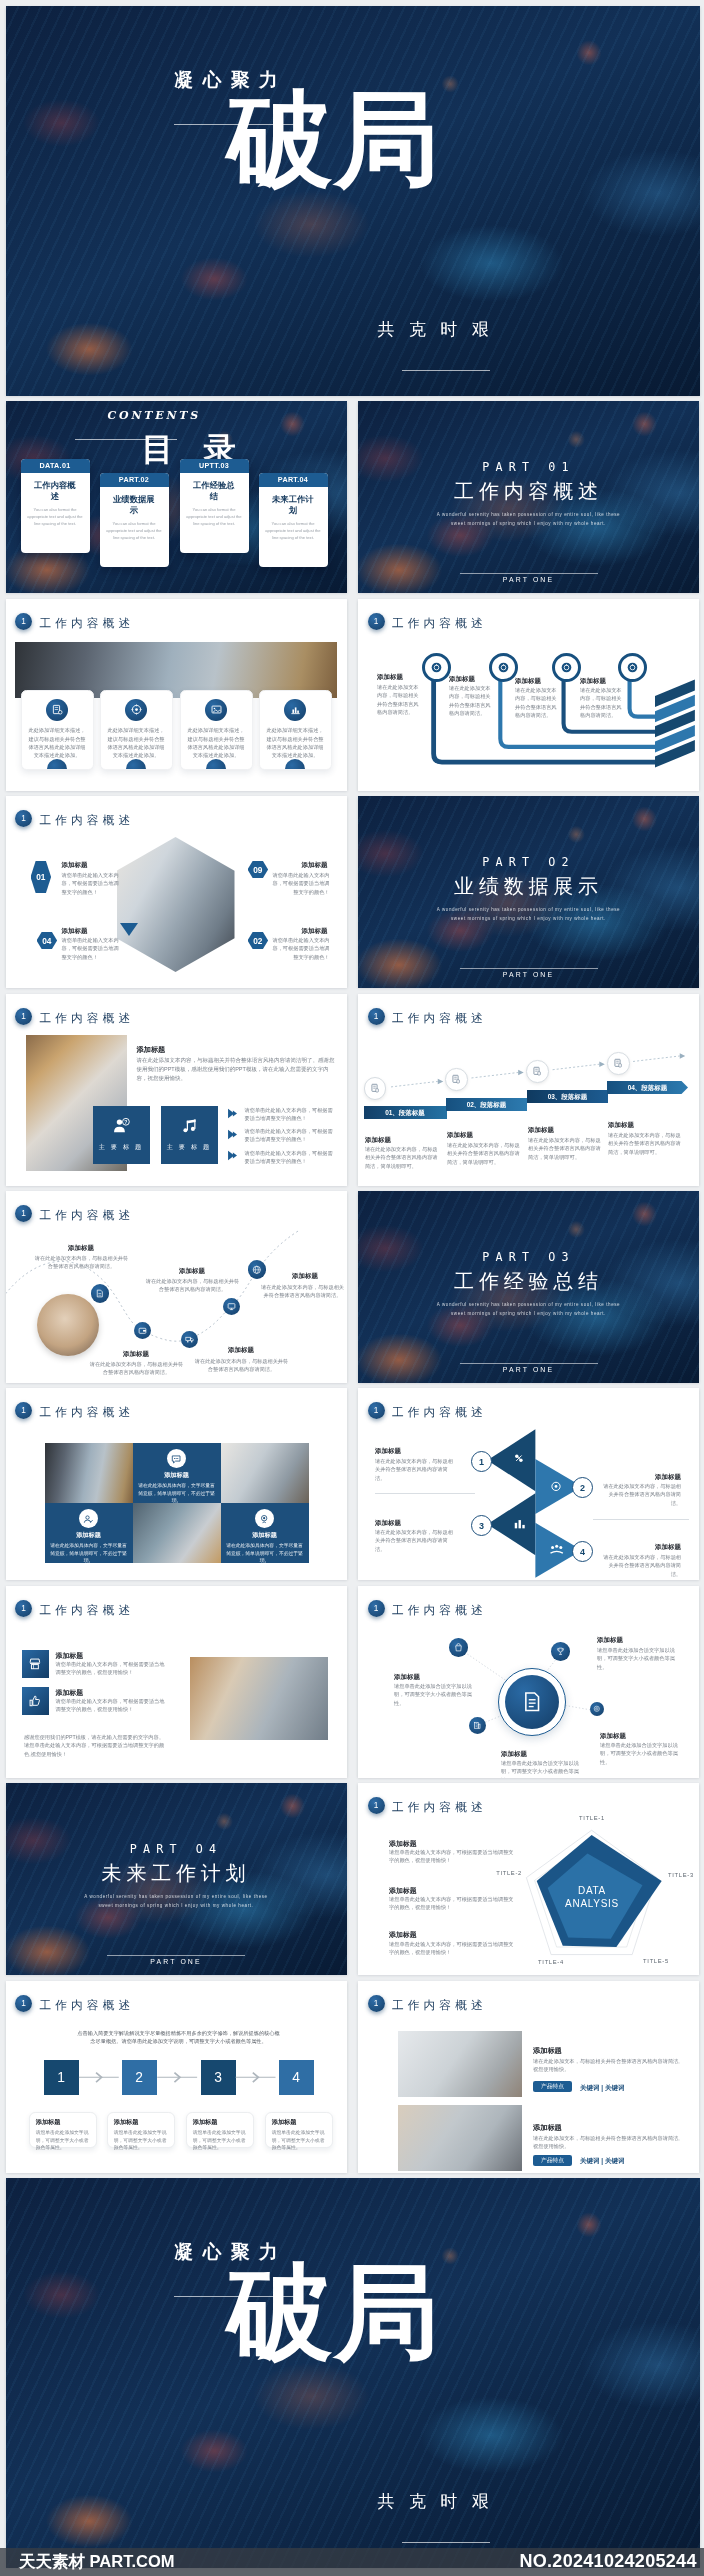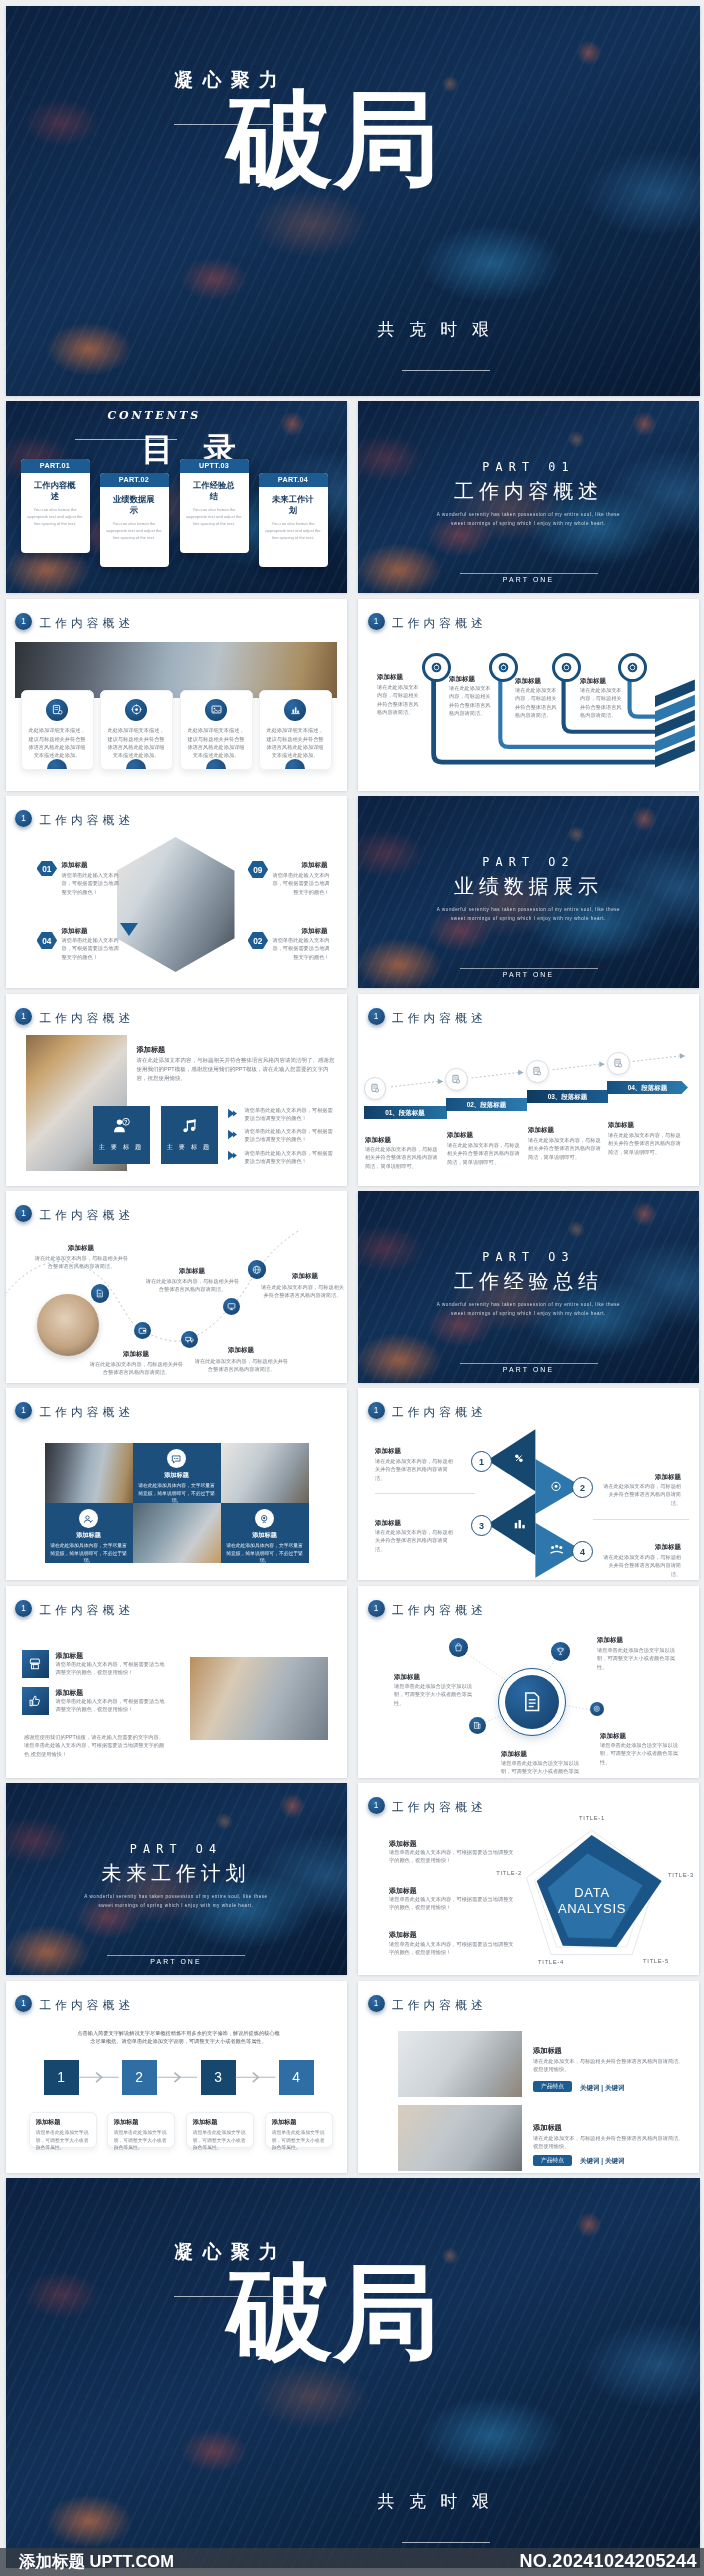--- a/index.html
+++ b/index.html
@@ -78,21 +78,21 @@
   <div class="wz abs hl" style="left:396px;top:199px;width:88px"></div>
 
 </div>
 
 <div class="sl dark" style="left:5.5px;top:401px">
   <div class="wz abs serif" style="left:102px;top:8.3px;font-size:11px;font-weight:700;color:#fff;letter-spacing:2.8px;font-style:italic">CONTENTS</div>
   <div class="wz abs hl" style="left:69px;top:25px;width:102px"></div>
   <div class="wz abs serif" style="left:136px;top:13.8px;font-size:32px;font-weight:700;color:#fff;letter-spacing:9.6px">目 录</div>
 
   <div class="tocc" style="left:15px;top:58px;height:94px">
-    <div class="tocbar">PART.01</div>
+    <div class="tocbar">DATA.01</div>
     <div class="tocname" style="width:48px;margin-left:10.3px">工作内容概述</div>
     <div class="tocdesc">You can also format the appropriate text and adjust the line spacing of the text.</div>
   </div>
 
   <div class="tocc" style="left:94px;top:72px;height:94px">
     <div class="tocbar">PART.02</div>
     <div class="tocname" style="width:48px;margin-left:10.3px">业绩数据展示</div>
     <div class="tocdesc">You can also format the appropriate text and adjust the line spacing of the text.</div>
   </div>
 
@@ -222,21 +222,21 @@
   <div class="abs bdy" style="left:157px;top:87px;width:43px">请在此处添加文本内容，与标题相关并符合整体语言风格内容请简洁。</div>
   <div class="abs ttl" style="left:222px;top:78px">添加标题</div>
   <div class="abs bdy" style="left:222px;top:87px;width:43px">请在此处添加文本内容，与标题相关并符合整体语言风格内容请简洁。</div>
 </div>
 
 <div class="sl" style="left:5.5px;top:796px">
   <div class="hn">1</div>
   <div class="ht">工作内容概述</div>
   <div class="abs ph2" style="left:111px;top:41px;width:118px;height:135px;clip-path:polygon(50% 0,100% 25%,100% 75%,50% 100%,0 75%,0 25%)"></div>
   <div class="abs" style="left:114px;top:127px;width:0;height:0;border-left:9px solid transparent;border-right:9px solid transparent;border-top:13.8px solid #1d5c92"></div>
-  <div class="abs hex" style="left:31px;top:65px;width:20.6px;height:15px;font-size:8.3px">01</div>
+  <div class="abs hex" style="left:25px;top:65px;width:20.6px;height:32px;font-size:8.3px">01</div>
   <div class="abs ttl" style="left:56px;top:65px">添加标题</div>
   <div class="abs bdy" style="left:56px;top:75px;width:61px">请您单击此处输入文本内容，可根据需要适当地调整文字的颜色！</div>
   <div class="abs hex" style="left:242px;top:65px;width:20.6px;height:17px;font-size:8.3px">09</div>
   <div class="abs ttl rt" style="left:268px;top:65px;width:54px">添加标题</div>
   <div class="abs bdy rt" style="left:263px;top:75px;width:61px">请您单击此处输入文本内容，可根据需要适当地调整文字的颜色！</div>
   <div class="abs hex" style="left:31px;top:136px;width:20.6px;height:17px;font-size:8.3px">04</div>
   <div class="abs ttl" style="left:56px;top:131px">添加标题</div>
   <div class="abs bdy" style="left:56px;top:140px;width:61px">请您单击此处输入文本内容，可根据需要适当地调整文字的颜色！</div>
   <div class="abs hex" style="left:242px;top:136px;width:20.6px;height:17px;font-size:8.3px">02</div>
   <div class="abs ttl rt" style="left:268px;top:131px;width:54px">添加标题</div>
@@ -602,21 +602,21 @@
     <polygon points="130,41 213,101 181,198 79,198 47,101" fill="none" stroke="#dde1e5" stroke-width="1"></polygon>
     <polygon points="130,54 200,105 174,188 86,188 60,105" fill="none" stroke="#e2e6ea" stroke-width="1"></polygon>
     <polygon points="130,35 232,102 166,198 88,196 50,102" fill="#1b5587"></polygon>
     <polygon points="124,62 204,108 158,186 96,184 66,112" fill="#2e77ad" opacity=".85"></polygon>
   </svg>
   <div class="abs" style="left:210px;top:32px;width:48px;text-align:center;font-size:5.8px;color:#5d6670;letter-spacing:0.7px">TITLE-1</div>
   <div class="abs rt" style="left:116px;top:87px;width:48px;font-size:5.8px;color:#5d6670;letter-spacing:0.7px">TITLE-2</div>
   <div class="abs" style="left:310px;top:89px;width:48px;font-size:5.8px;color:#5d6670;letter-spacing:0.7px">TITLE-3</div>
   <div class="abs" style="left:169px;top:176px;width:48px;text-align:center;font-size:5.8px;color:#5d6670;letter-spacing:0.7px">TITLE-4</div>
   <div class="abs" style="left:274px;top:175px;width:48px;text-align:center;font-size:5.8px;color:#5d6670;letter-spacing:0.7px">TITLE-5</div>
-  <div class="abs ctr" style="left:186px;top:102px;width:96px;color:#fff;font-size:13px;letter-spacing:0.7px;line-height:1.25"><span>DATA</span><br><span>ANALYSIS</span></div>
+  <div class="abs ctr" style="left:186px;top:102px;width:96px;color:#fff;font-size:10px;letter-spacing:0.7px;line-height:1.25"><span>DATA</span><br><span>ANALYSIS</span></div>
   <div class="abs ttl" style="left:31px;top:56px;font-size:6.9px">添加标题</div>
   <div class="abs bdy" style="left:31px;top:65px;width:125px">请您单击此处输入文本内容，可根据需要适当地调整文字的颜色，祝您使用愉快！</div>
   <div class="abs ttl" style="left:31px;top:103px;font-size:6.9px">添加标题</div>
   <div class="abs bdy" style="left:31px;top:112px;width:125px">请您单击此处输入文本内容，可根据需要适当地调整文字的颜色，祝您使用愉快！</div>
   <div class="abs ttl" style="left:31px;top:147px;font-size:6.9px">添加标题</div>
   <div class="abs bdy" style="left:31px;top:157px;width:125px">请您单击此处输入文本内容，可根据需要适当地调整文字的颜色，祝您使用愉快！</div>
 </div>
 
 <div class="sl" style="left:5.5px;top:1981px">
   <div class="hn">1</div>
@@ -670,16 +670,16 @@
 <div class="sl full dark" style="left:5.5px;top:2178px">
   <div class="wz abs serif" style="left:169px;top:61px;font-size:18.6px;font-weight:700;color:#fff;letter-spacing:9.6px">凝心聚力</div>
   <div class="wz abs hl" style="left:168px;top:92px;width:127px"></div>
   <div class="wz abs serif" style="left:222px;top:50px;font-size:105px;font-weight:700;color:#fff;letter-spacing:1.4px;line-height:1.1">破局</div>
   <div class="wz abs serif" style="left:372px;top:170px;font-size:17px;color:#fff;letter-spacing:14.4px">共克时艰</div>
   <div class="wz abs hl" style="left:396px;top:199px;width:88px"></div>
 
 </div>
 
 <div class="abs" style="left:0;top:2548px;width:705px;height:27.5px;background:rgba(55,60,68,.78);z-index:5">
-  <div class="abs" style="left:19px;top:0;height:27.5px;line-height:27.5px;color:#fff;font-size:16.5px;font-weight:700">添加标题 UPTT.COM</div>
+  <div class="abs" style="left:19px;top:0;height:27.5px;line-height:27.5px;color:#fff;font-size:16.5px;font-weight:700">天天素材 PART.COM</div>
   <div class="abs" style="right:8.3px;top:0;height:27.5px;line-height:27.5px;color:#fff;font-size:18px;font-weight:700;letter-spacing:0.3px">NO.20241024205244</div>
 </div>
 
 
 </body></html>

